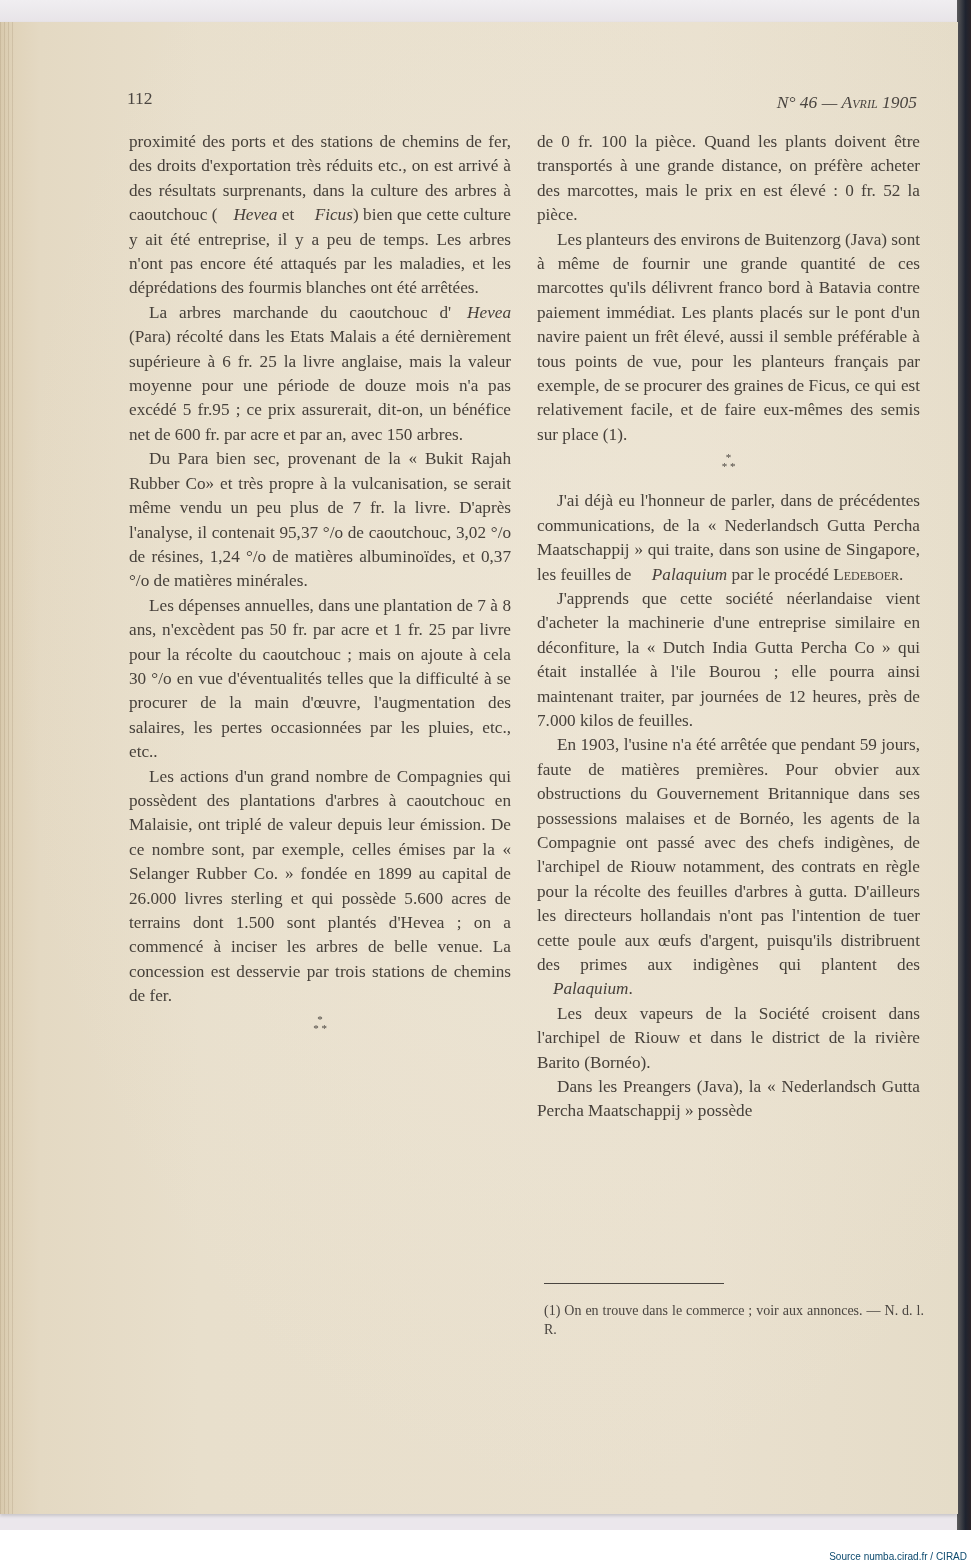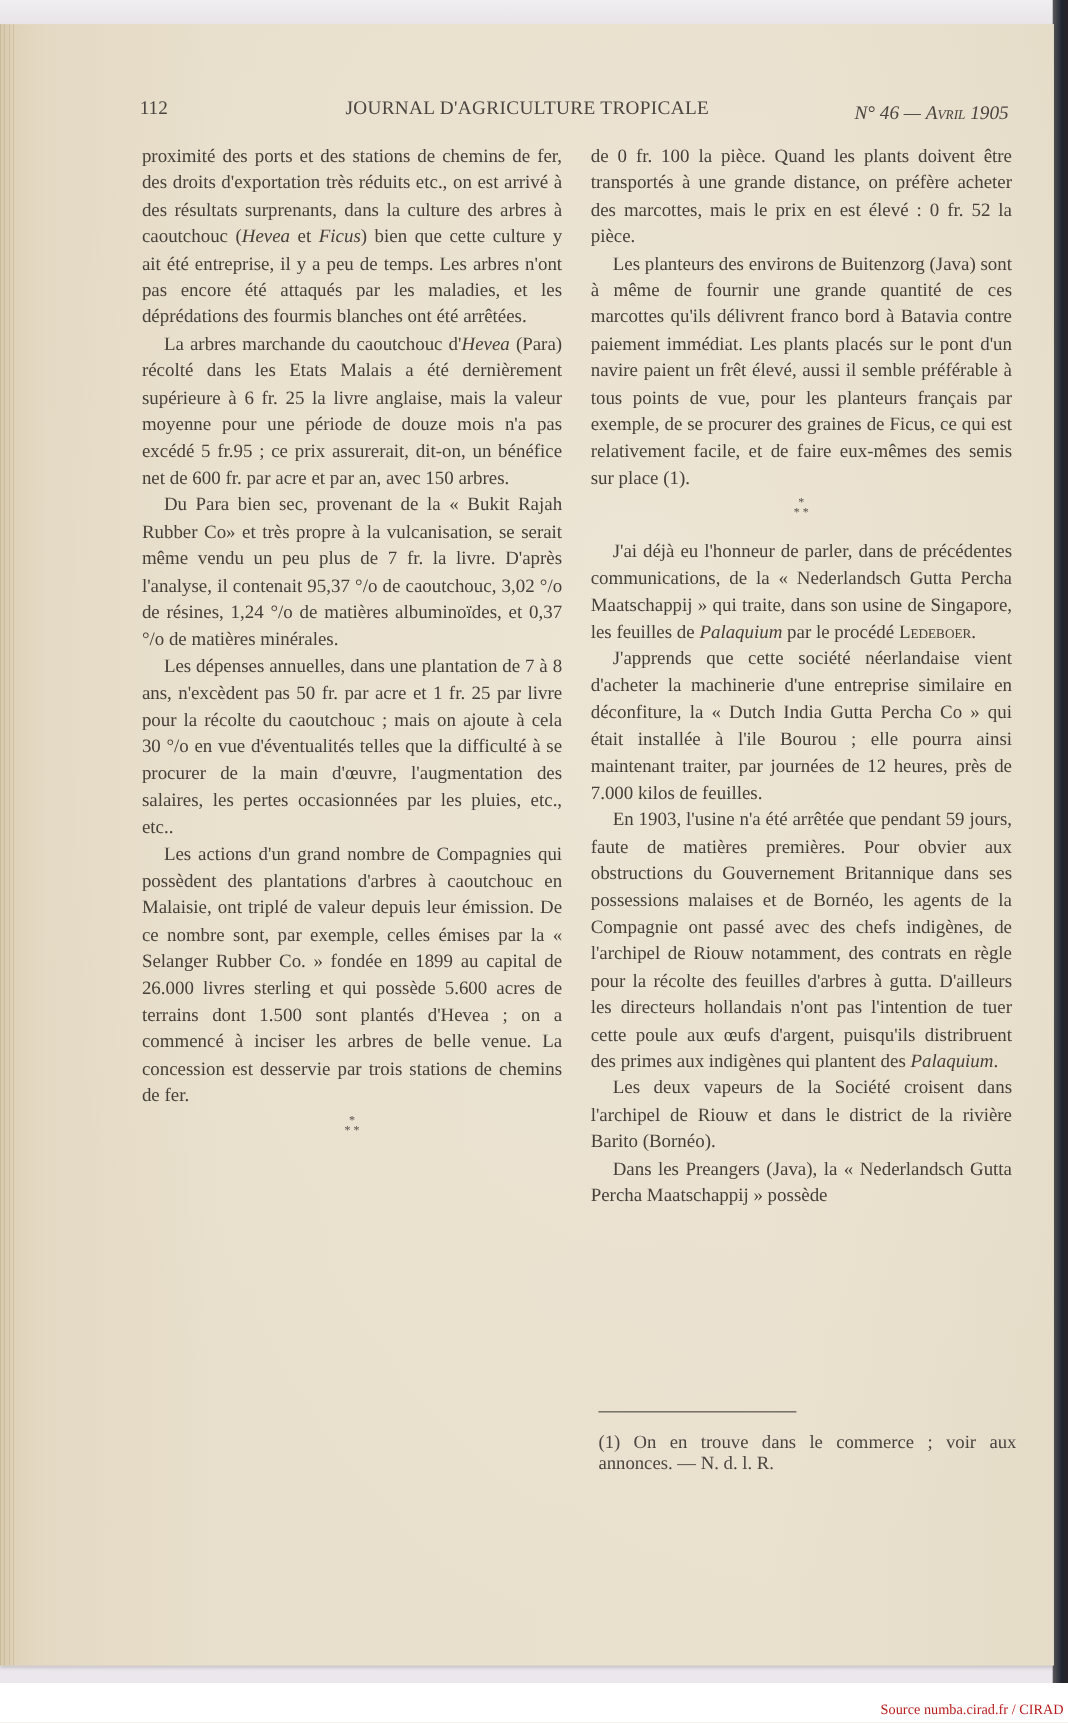--- a/index.html
+++ b/index.html
@@ -53,42 +53,41 @@
   .ast {
     text-align: center; font-size: 11px; line-height: 9px; color: #4a4540;
     margin: 6px 0 18px 0;
   }
   .footnote-rule {
     position: absolute; left: 544px; top: 1283px; width: 180px; height: 0;
     border-top: 1.5px solid #4a4540;
   }
   .footnote {
     position: absolute; left: 544px; top: 1301px; width: 380px;
-    font-size: 17px; line-height: 19px; color: #4a4540; text-align: justify;
+    font-size: 14px; line-height: 19px; color: #4a4540; text-align: justify;
   }
   .source {
     position: absolute; right: 4px; bottom: 4px;
-    font-family: Liberation Serif, serif; font-size: 13px; color: #b91c1c;
+    font-family: Liberation Sans, sans-serif; font-size: 10px; color: #0c4a6e;
   }
-  i { font-style: italic; }
+  i { font-style: italic; margin-left: 16px; }
 </style>
 </head>
 <body>
 
 <div class="scan-bg"></div>
 <div class="scan-top-strip"></div>
 <div class="dark-edge"></div>
 
 <div class="page">
   <div class="page-edge-lines"></div>
 </div>
 
 <div class="header">
   <span class="page-number">112</span>
-  <span class="journal-title">JOURNAL D'AGRICULTURE TROPICALE</span>
   <span class="issue"><span>N° 46 — </span><span class="sc">Avril</span><span> 1905</span></span>
 </div>
 
 <div class="col col-left">
   <p><span>proximité des ports et des stations de chemins de fer, des droits d'exportation très réduits etc., on est arrivé à des résultats surprenants, dans la culture des arbres à caoutchouc (</span><i>Hevea</i><span> et </span><i>Ficus</i><span>) bien que cette culture y ait été entreprise, il y a peu de temps. Les arbres n'ont pas encore été attaqués par les maladies, et les déprédations des fourmis blanches ont été arrêtées.</span></p>
   <p class="indent"><span>La arbres marchande du caoutchouc d'</span><i>Hevea</i><span> (Para) récolté dans les Etats Malais a été dernièrement supérieure à 6 fr. 25 la livre anglaise, mais la valeur moyenne pour une période de douze mois n'a pas excédé 5 fr.95 ; ce prix assurerait, dit-on, un bénéfice net de 600 fr. par acre et par an, avec 150 arbres.</span></p>
   <p class="indent">Du Para bien sec, provenant de la « Bukit Rajah Rubber Co» et très propre à la vulcanisation, se serait même vendu un peu plus de 7 fr. la livre. D'après l'analyse, il contenait 95,37 °/o de caoutchouc, 3,02 °/o de résines, 1,24 °/o de matières albuminoïdes, et 0,37 °/o de matières minérales.</p>
   <p class="indent">Les dépenses annuelles, dans une plantation de 7 à 8 ans, n'excèdent pas 50 fr. par acre et 1 fr. 25 par livre pour la récolte du caoutchouc ; mais on ajoute à cela 30 °/o en vue d'éventualités telles que la difficulté à se procurer de la main d'œuvre, l'augmentation des salaires, les pertes occasionnées par les pluies, etc., etc..</p>
   <p class="indent">Les actions d'un grand nombre de Compagnies qui possèdent des plantations d'arbres à caoutchouc en Malaisie, ont triplé de valeur depuis leur émission. De ce nombre sont, par exemple, celles émises par la « Selanger Rubber Co. » fondée en 1899 au capital de 26.000 livres sterling et qui possède 5.600 acres de terrains dont 1.500 sont plantés d'Hevea ; on a commencé à inciser les arbres de belle venue. La concession est desservie par trois stations de chemins de fer.</p>
   <div class="ast">*<br>* *</div>

